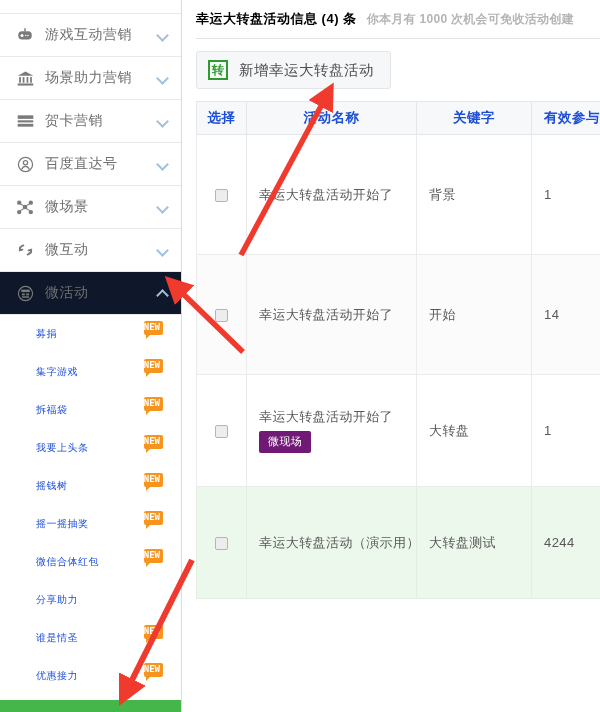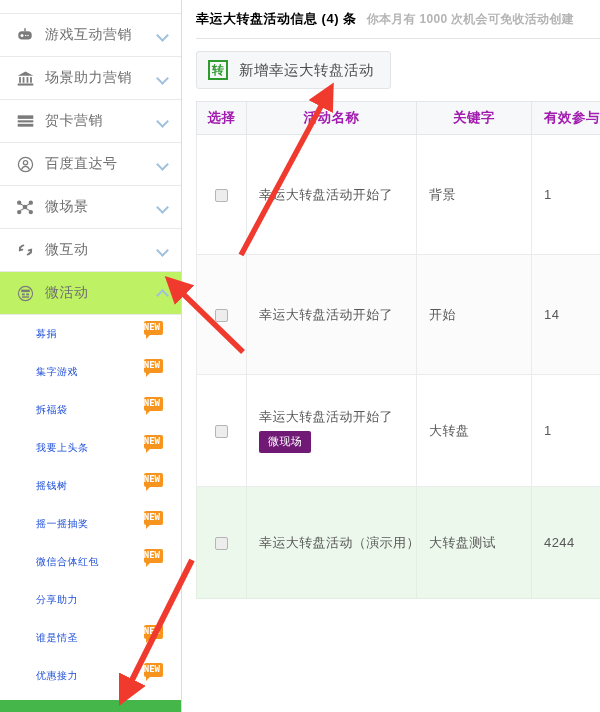--- a/index.html
+++ b/index.html
@@ -22,21 +22,21 @@
   }
   .nav-item {
     position: relative;
     height: 43px;
     display: flex; align-items: center;
     padding-left: 14px;
     border-bottom: 1px solid #e9e9e9;
     background: #ffffff;
     cursor: pointer;
   }
-  .nav-item.active { background: #bef264; }
+  .nav-item.active { background: #0f172a; }
   .nav-item .ni-icon {
     width: 22px; height: 22px;
     display: flex; align-items: center; justify-content: center;
     color: #7b7b7b; flex: 0 0 auto;
   }
   .nav-item .ni-icon svg { display: block; }
   .nav-item .ni-label {
     margin-left: 9px;
     font-size: 14px;
     color: #6f6f6f;
@@ -173,21 +173,21 @@
     border-collapse: collapse;
     table-layout: fixed;
     width: 590px;
   }
   table.data th {
     background: #f7f8fa;
     border: 1px solid #e4e6e9;
     height: 33px;
     font-size: 13.5px;
     font-weight: bold;
-    color: #a21caf;
+    color: #1d4ed8;
     letter-spacing: .5px;
     text-align: center;
     padding: 0;
     white-space: nowrap;
   }
   table.data td {
     border: 1px solid #e9ebed;
     padding: 0 0 0 12px;
     font-size: 13px;
     color: #585858;

